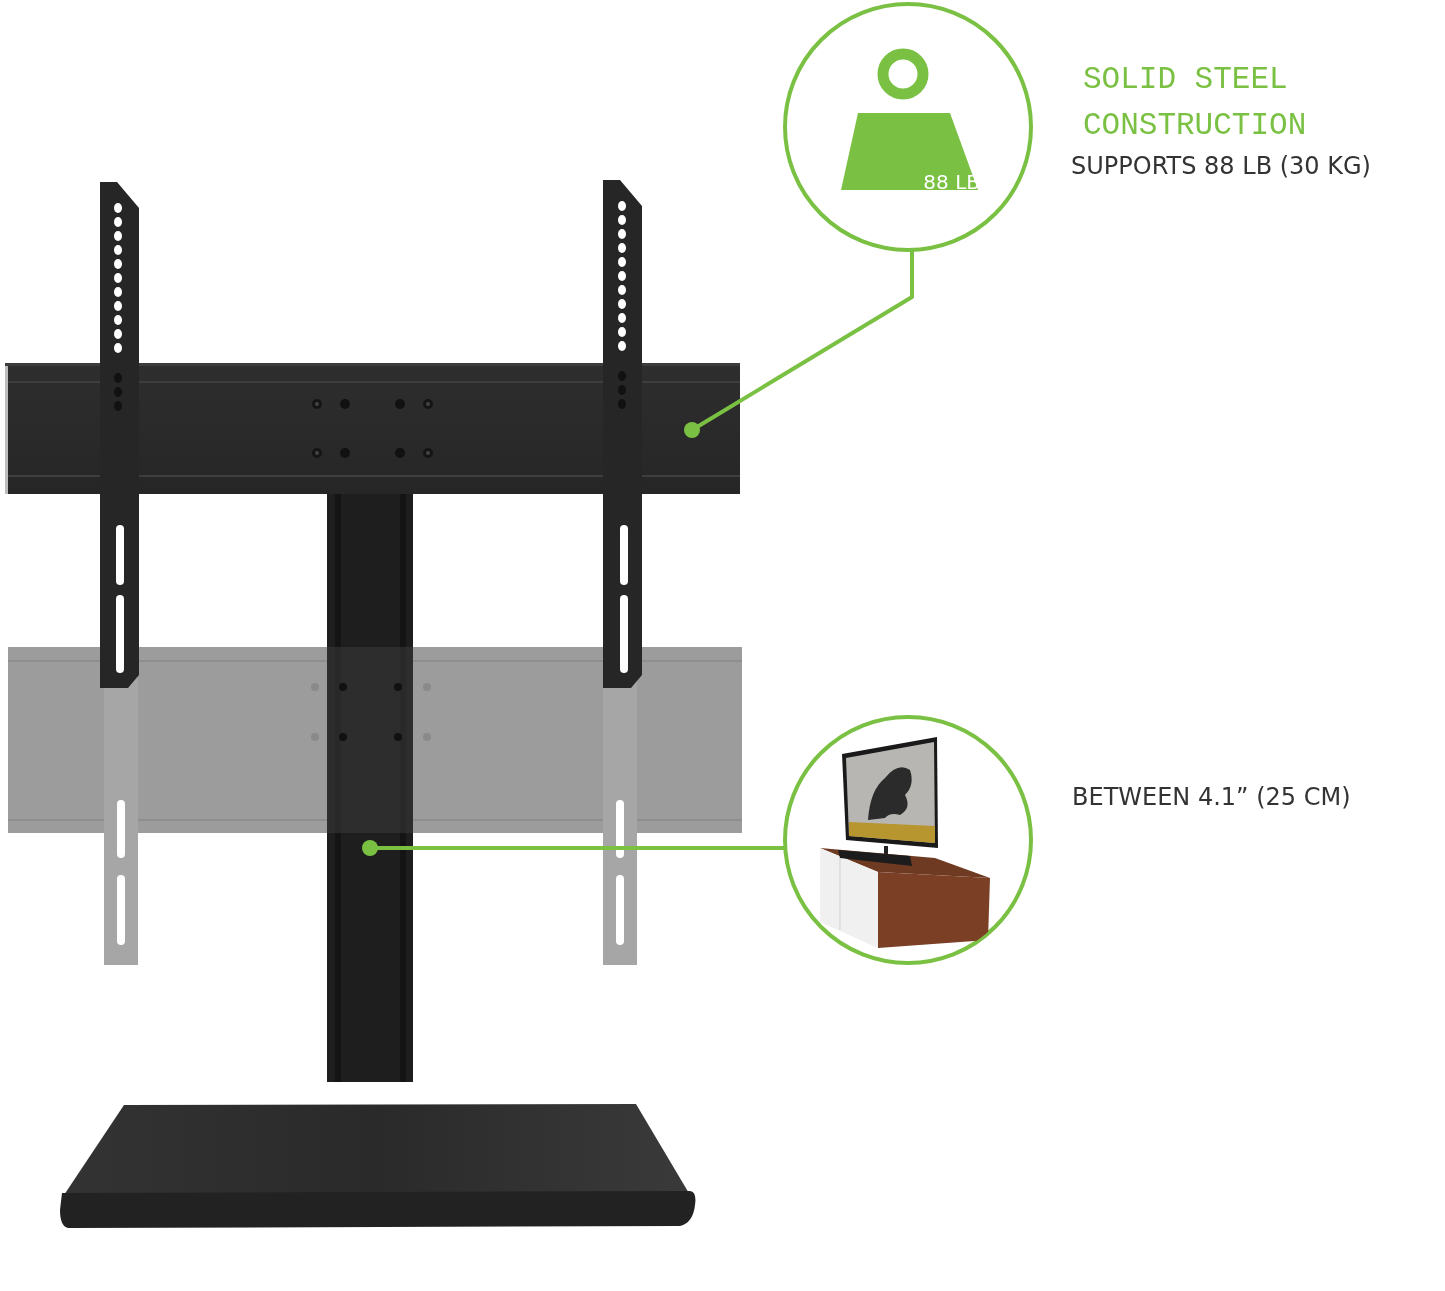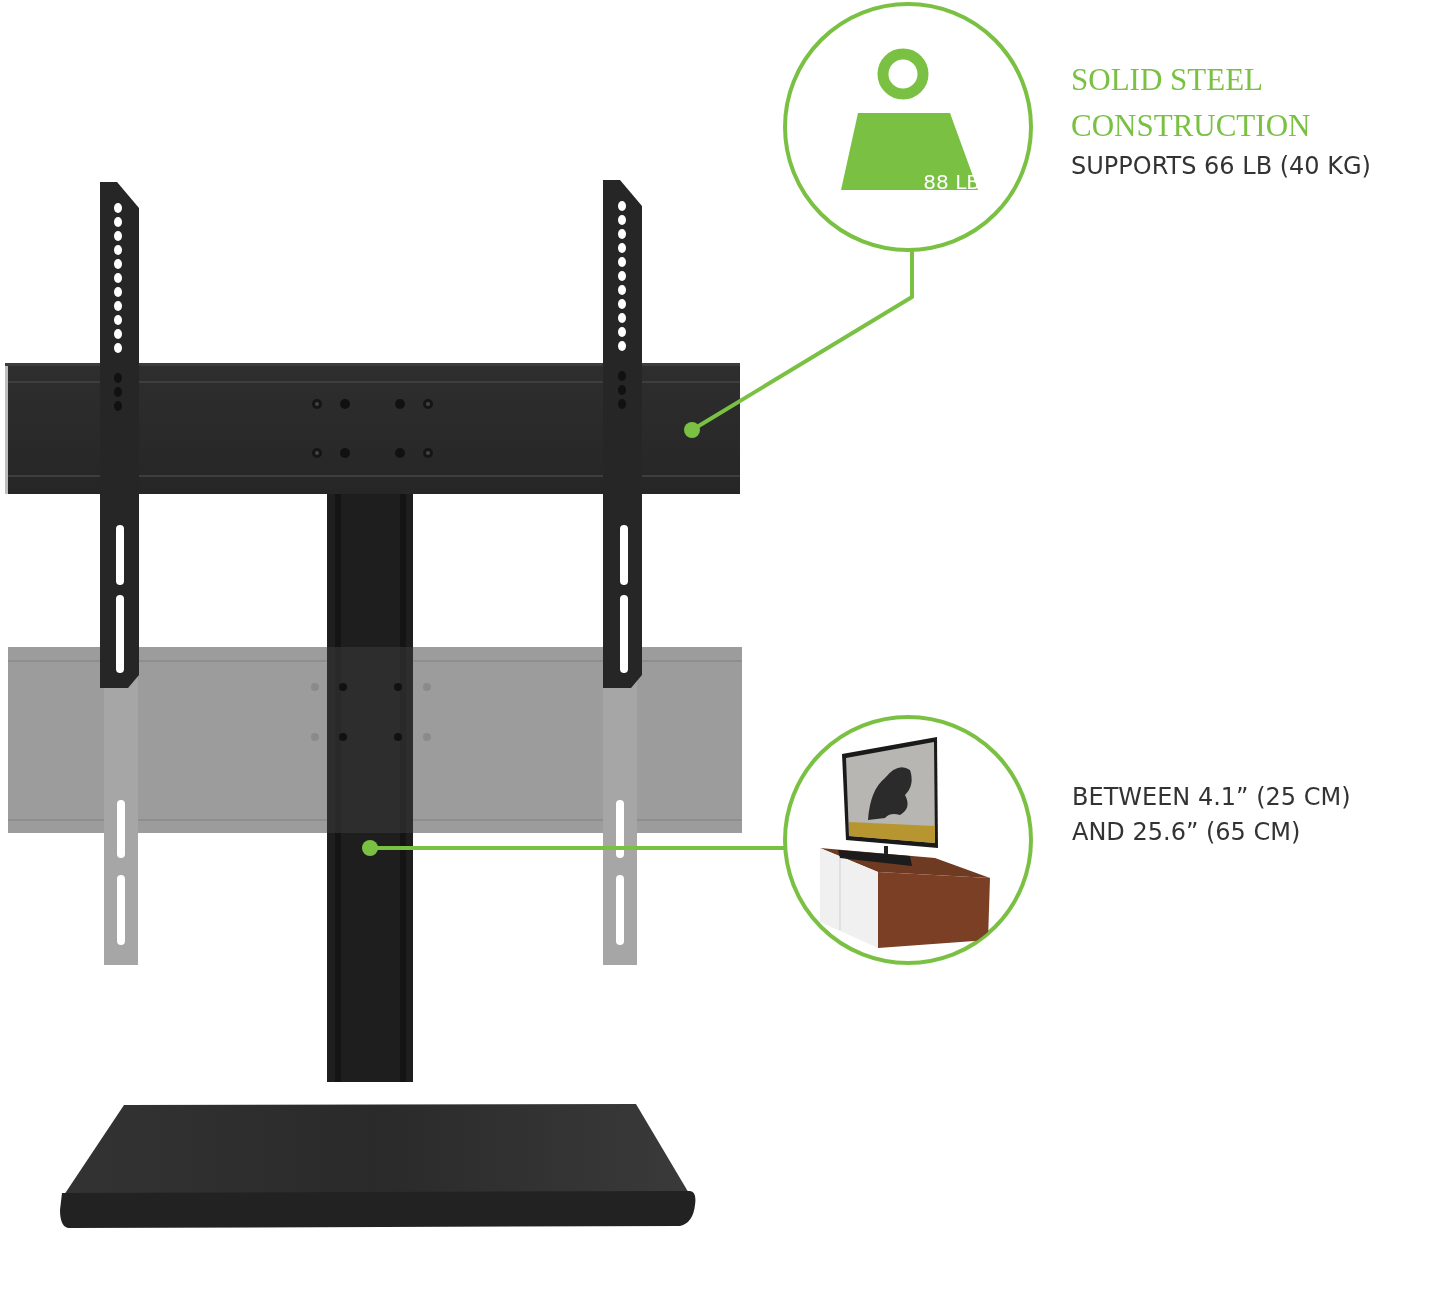--- a/index.html
+++ b/index.html
@@ -1,20 +1,20 @@
 <!DOCTYPE html>
 <html><head>
 <meta charset="utf-8">
 <style>
   html, body { margin: 0; padding: 0; background: #ffffff; }
   body { width: 1445px; height: 1291px; position: relative; overflow: hidden; font-family: "DejaVu Sans", sans-serif; }
   .stage { position: absolute; left: 0; top: 0; width: 1445px; height: 1291px; }
   svg.art { position: absolute; left: 0; top: 0; }
   .callout-text { position: absolute; }
-  .headline { color: #7ac143; font-family: Liberation Serif, serif; font-size: 31px; line-height: 46px; letter-spacing: 0px; white-space: nowrap; }
+  .headline { color: #7ac143; font-family: Liberation Mono, monospace; font-size: 31px; line-height: 46px; letter-spacing: 0px; white-space: nowrap; margin-left: 12px; }
   .subline { color: #333333; font-family: "DejaVu Sans", sans-serif; font-size: 24px; line-height: 35px; white-space: nowrap; }
   .weight-label { position: absolute; color: #ffffff; font-family: "DejaVu Sans", sans-serif; font-size: 20px; white-space: nowrap; text-align: right; margin-top: 40px; }
 </style>
 </head>
 <body>
 
 <div class="stage">
 
   <svg class="art" width="1445" height="1291" viewBox="0 0 1445 1291" xmlns="http://www.w3.org/2000/svg">
     <defs>
@@ -162,21 +162,20 @@
         <polygon points="838,850 910,856 912,866 840,858" fill="#1c1c1c"></polygon>
       </g>
     </g>
   </svg>
 
   <div class="weight-label" style="left:838px; top:130px; width:142px;">88 LB</div>
 
   <div class="callout-text" style="left:1071px; top:57px;">
     <div class="headline">SOLID STEEL</div>
     <div class="headline">CONSTRUCTION</div>
-    <div class="subline">SUPPORTS 66 LB (40 KG)</div>
+    <div class="subline">SUPPORTS 88 LB (30 KG)</div>
   </div>
 
   <div class="callout-text" style="left:1072px; top:780px;">
     <div class="subline">BETWEEN 4.1” (25 CM)</div>
-    <div class="subline">AND 25.6” (65 CM)</div>
   </div>
 
 </div>
 
 </body></html>

